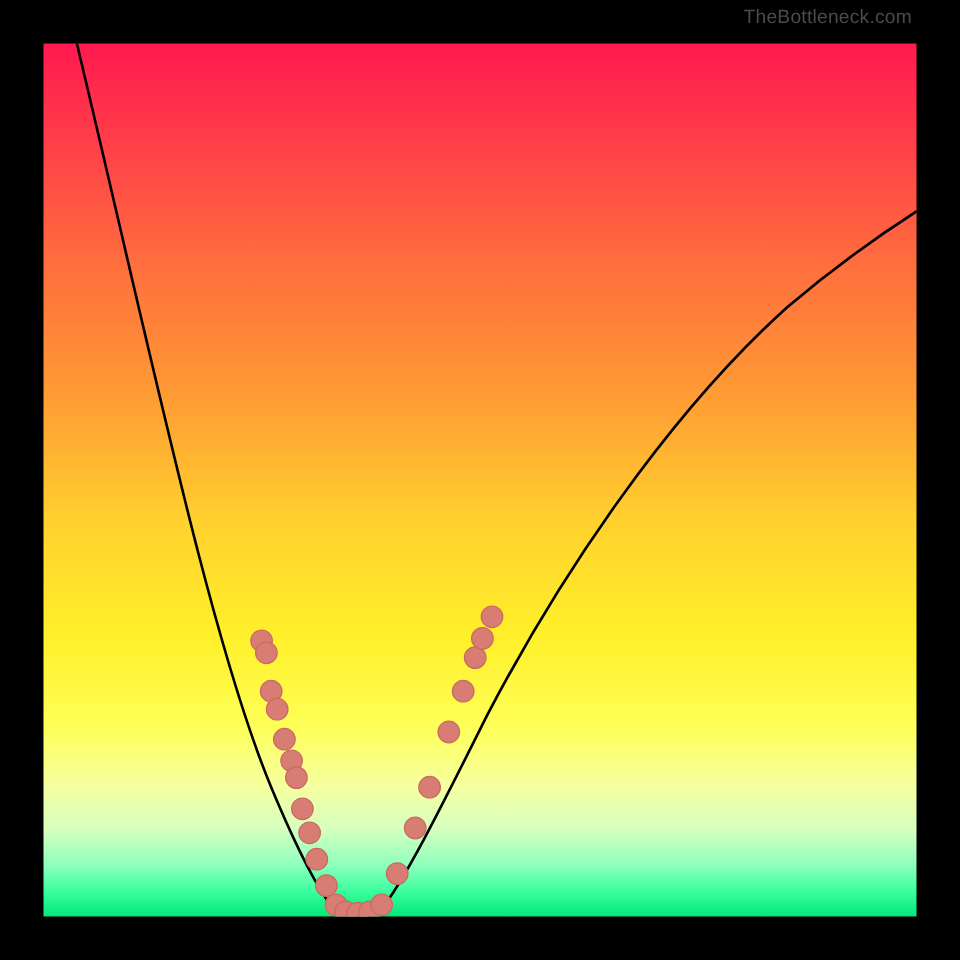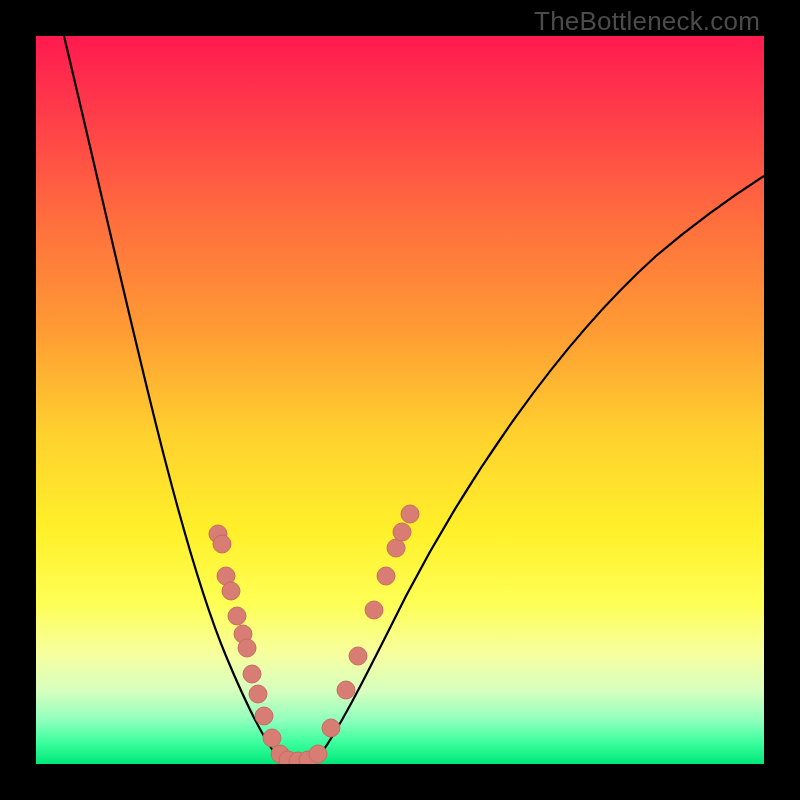--- a/index.html
+++ b/index.html
@@ -23,21 +23,21 @@
     top: 36px;
     width: 728px;
     height: 728px;
     overflow: hidden;
   }
   .watermark {
     position: absolute;
     top: 6px;
     right: 40px;
     color: #4b4b4b;
-    font-size: 26px;
+    font-size: 16px;
     font-weight: 500;
     letter-spacing: 0.2px;
   }
   svg {
     position: absolute;
     left: 0; top: 0;
   }
   .curve {
     fill: none;
     stroke: #000;

